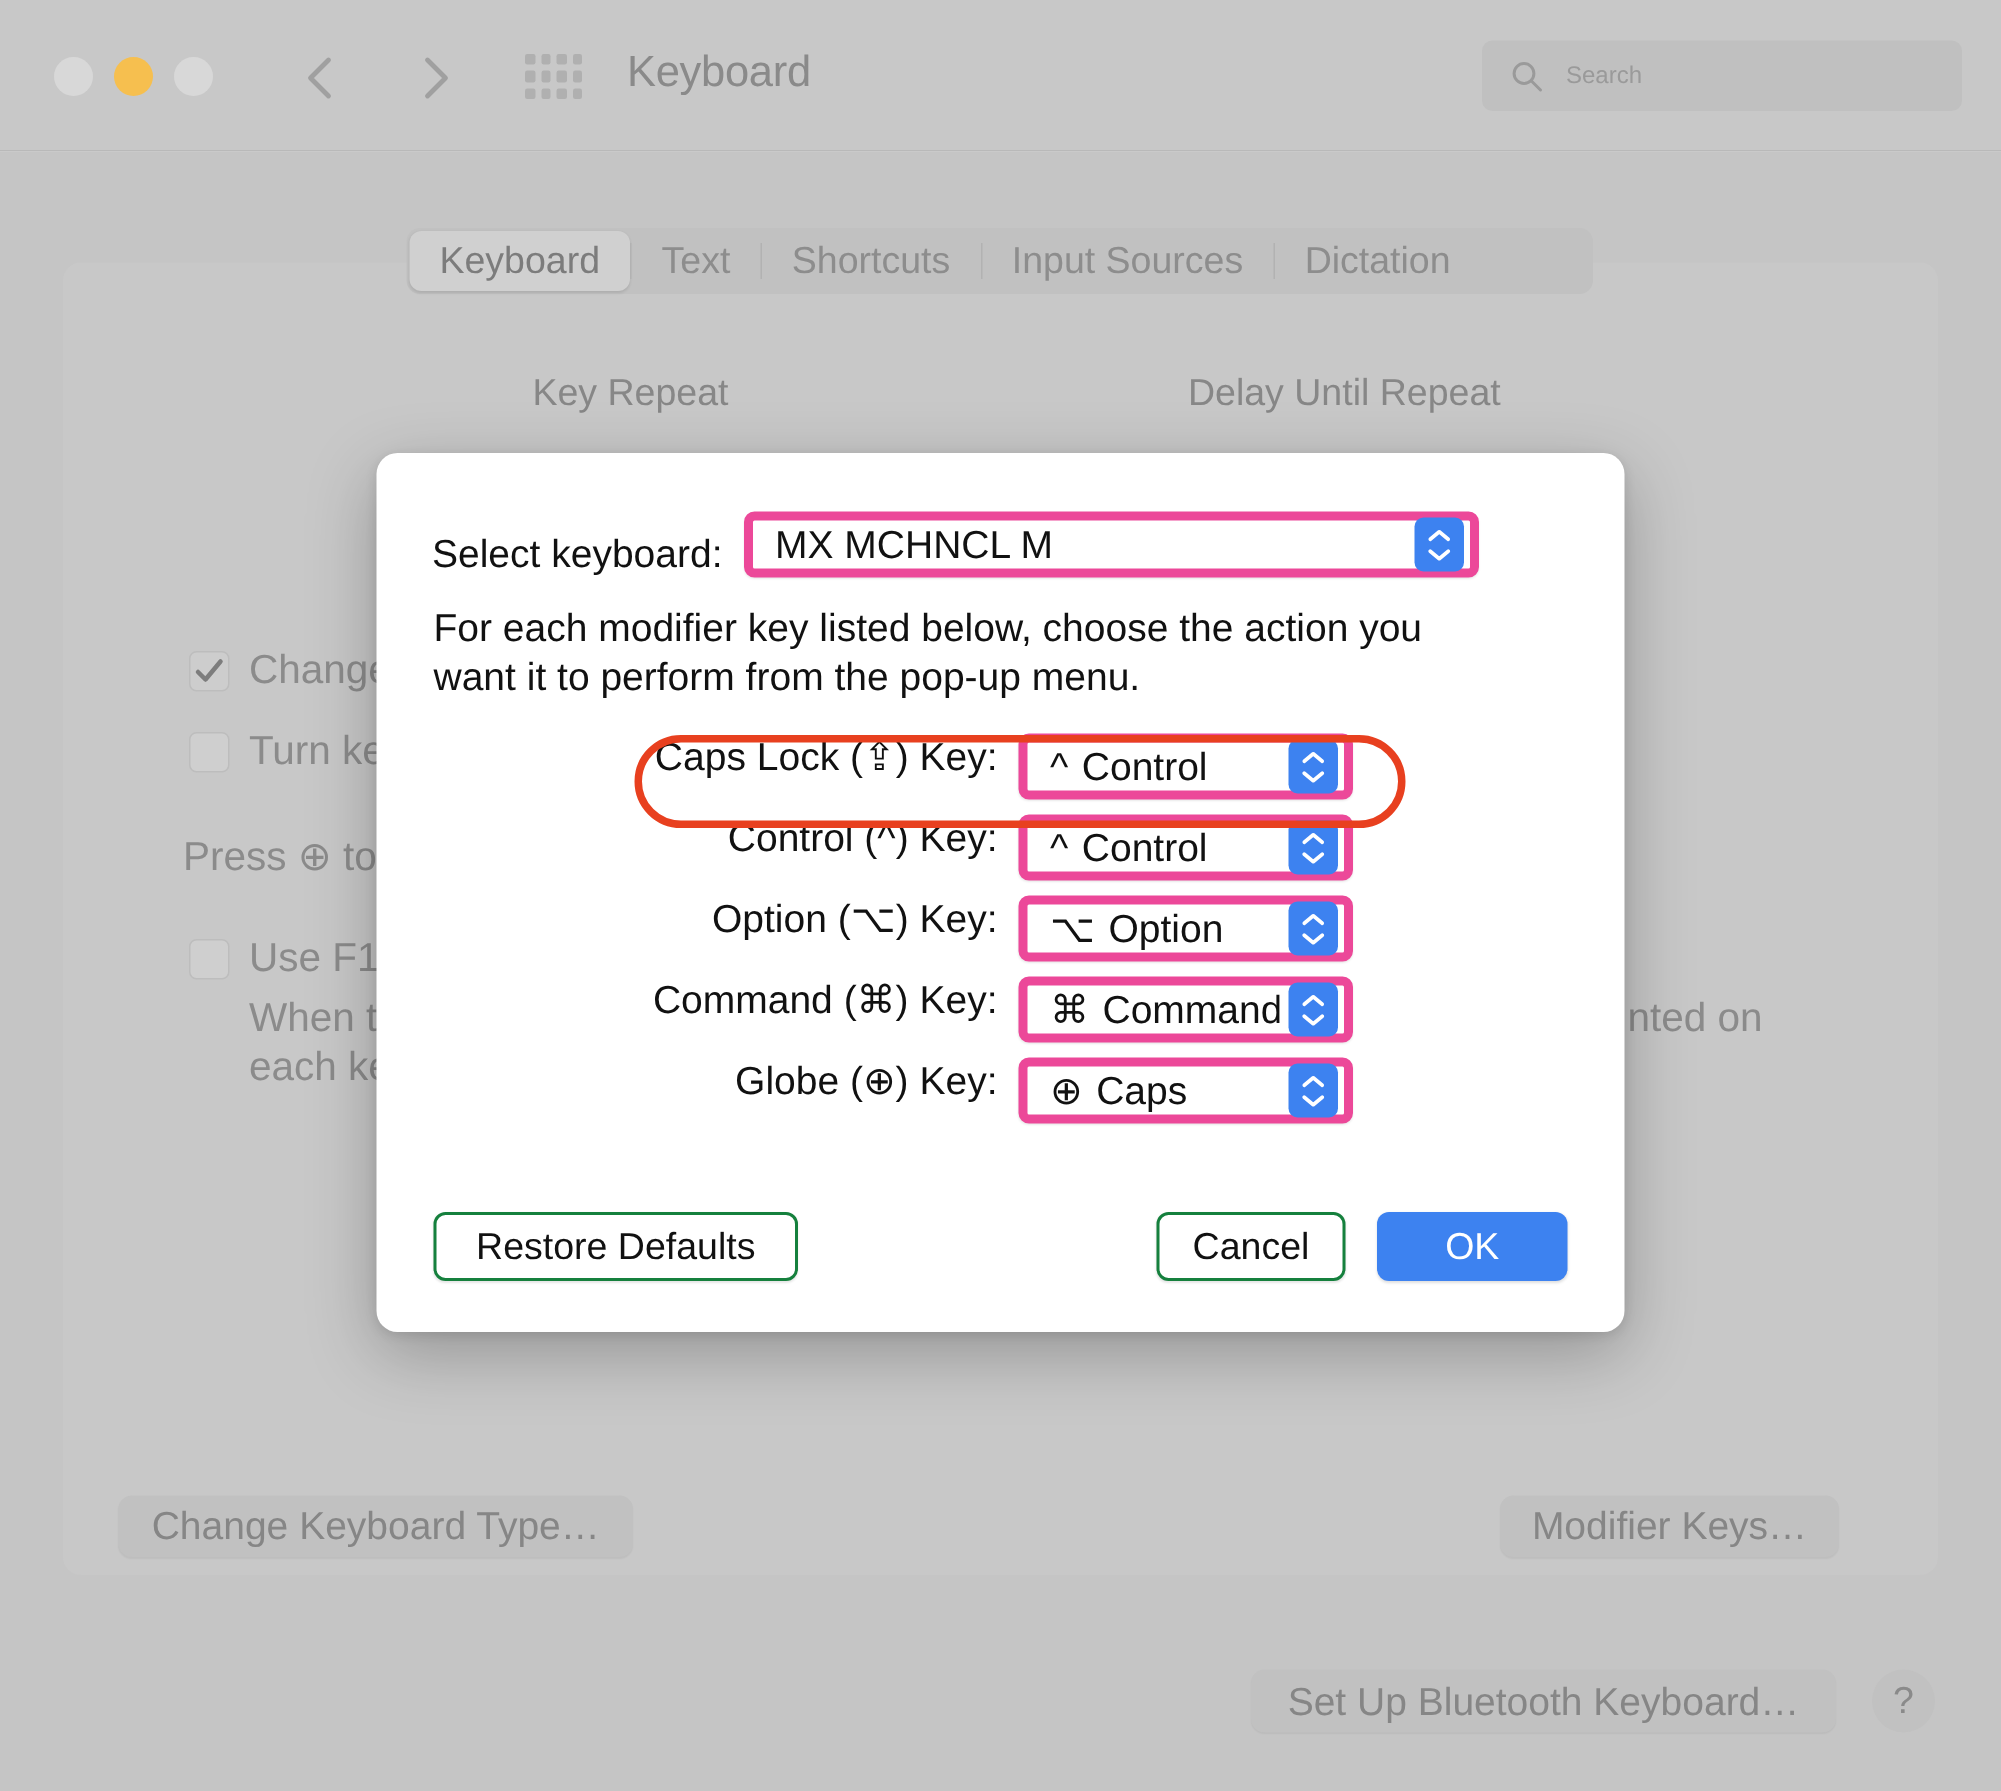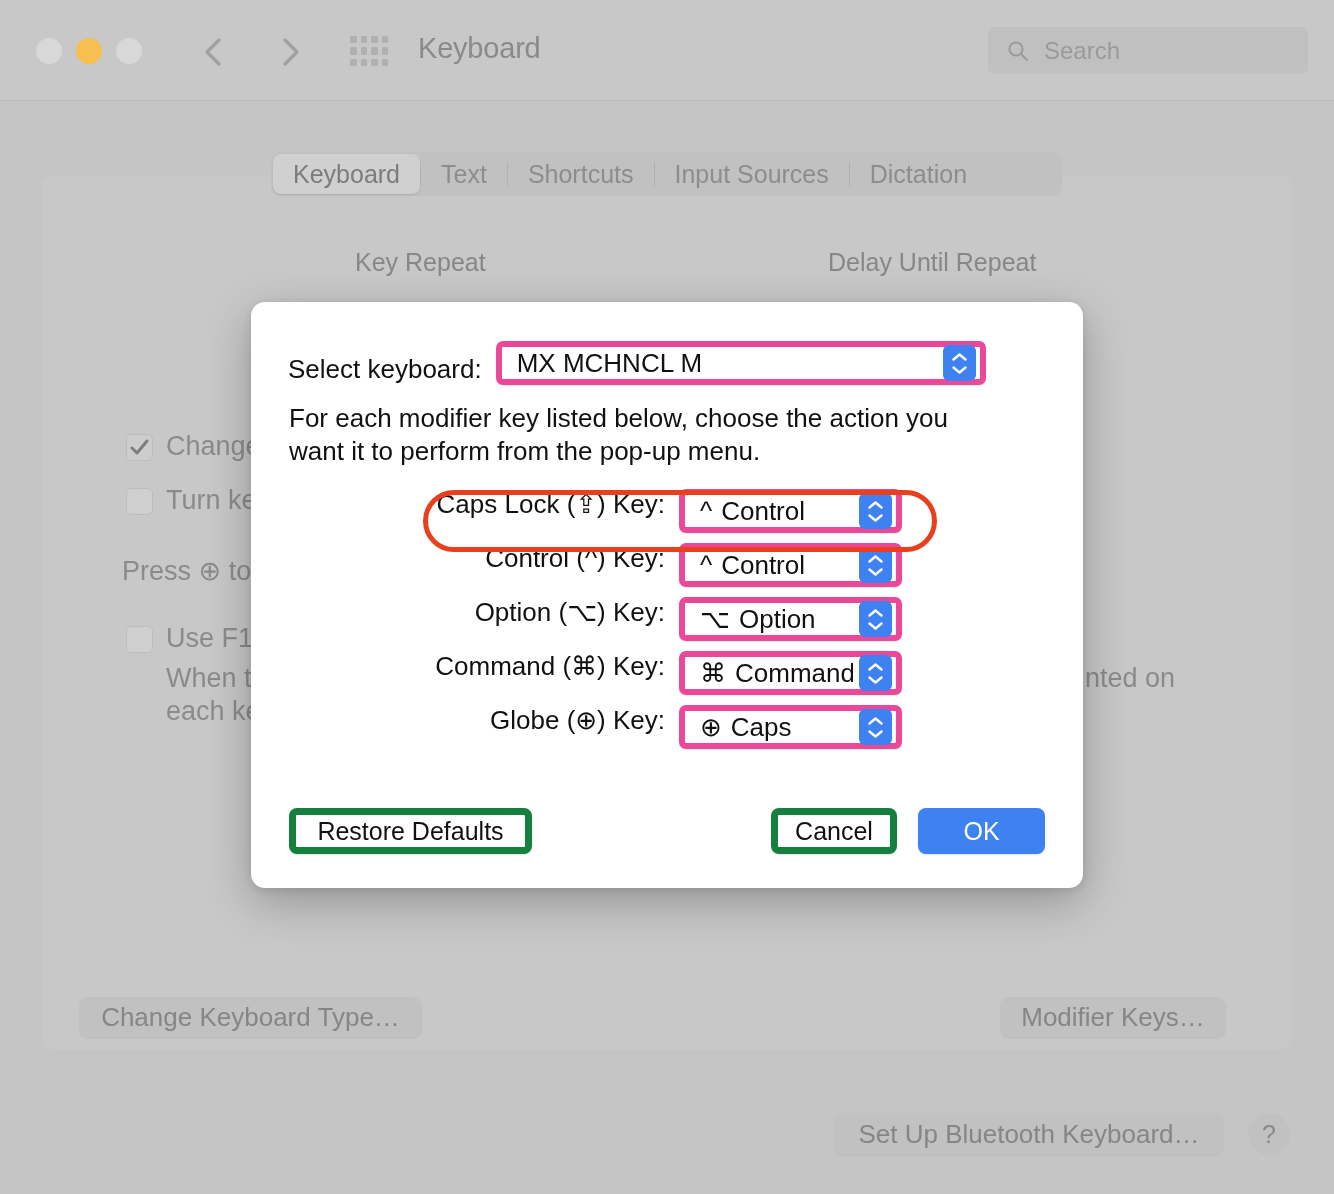--- a/index.html
+++ b/index.html
@@ -82,21 +82,21 @@
     display: flex;
     align-items: center;
   }
   .searchbox .sicon {
     margin-left: 18px;
     width: 24px; height: 24px;
     flex: 0 0 auto;
   }
   .searchbox .sph {
     margin-left: 14px;
-    font-size: 24px;
+    font-size: 16px;
     color: #9a9a9a;
   }
 
   
   .pane {
     position: absolute;
     left: 0; top: 101px;
     width: 1334px; height: 1093px;
     background: #c5c5c5;
   }
@@ -139,21 +139,21 @@
     border-radius: 12px;
   }
 
   .colhead {
     position: absolute;
     font-size: 25px;
     color: #878787;
     white-space: nowrap;
   }
   .colhead.kr { left: 355px; top: 248px; }
-  .colhead.dur { left: 792px; top: 248px; margin-left: 36px; }
+  .colhead.dur { left: 792px; top: 248px; }
 
   .bgline {
     position: absolute;
     font-size: 27px;
     color: #8b8b8b;
     white-space: nowrap;
   }
 
   .bgcheck {
     position: absolute;
@@ -314,21 +314,21 @@
     height: 46px;
     border-radius: 8px;
     display: flex;
     align-items: center;
     justify-content: center;
     font-size: 25px;
     white-space: nowrap;
   }
   .btn.secondary {
     background: #ffffff;
-    border: 7px solid #15803d;
+    border: 2px solid #15803d;
     color: #111111;
     box-shadow: 0 1px 1.5px rgba(0,0,0,0.10);
   }
   .btn.primary {
     background: #3d82f0;
     color: #ffffff;
     box-shadow: 0 1px 2px rgba(0,0,0,0.13);
   }
   .btn-restore { left: 38px;  top: 0; width: 243px; }
   .btn-cancel  { left: 520px; top: 0; width: 126px; }

